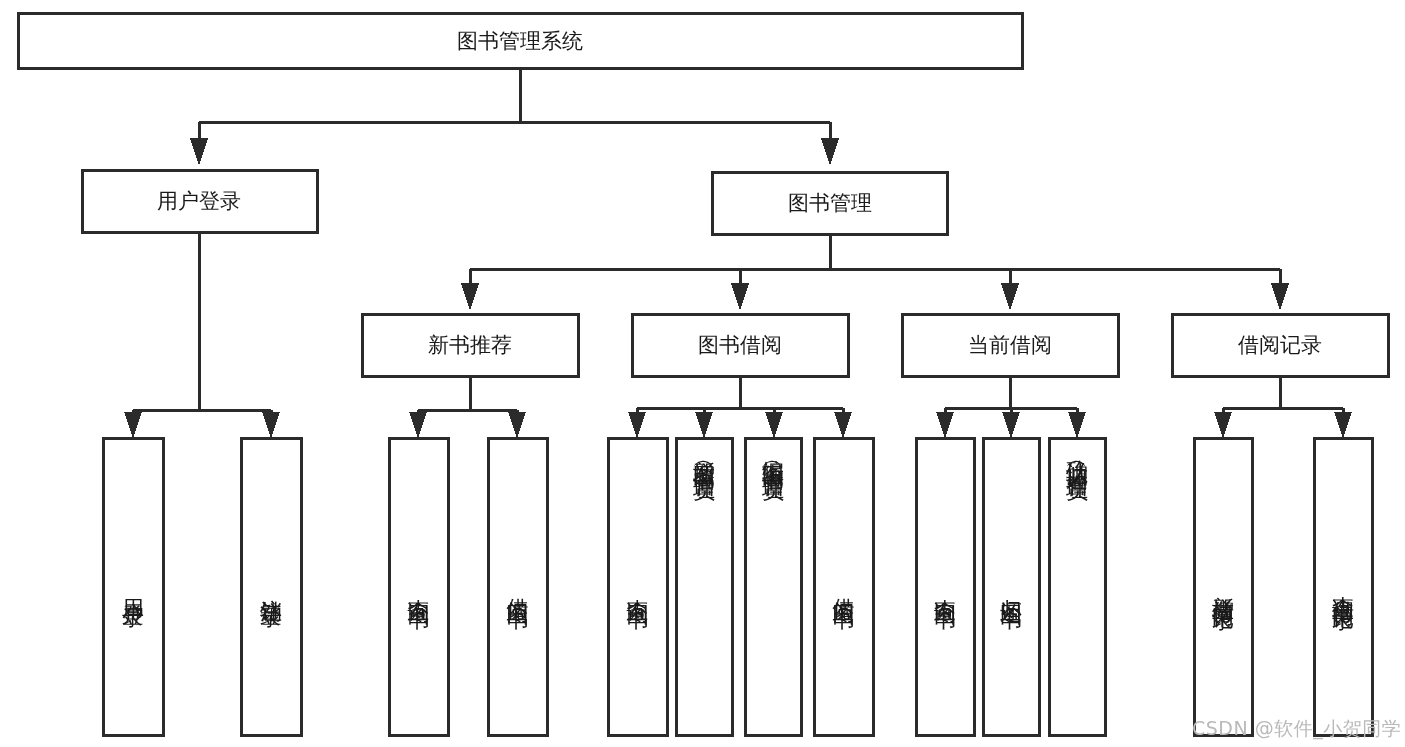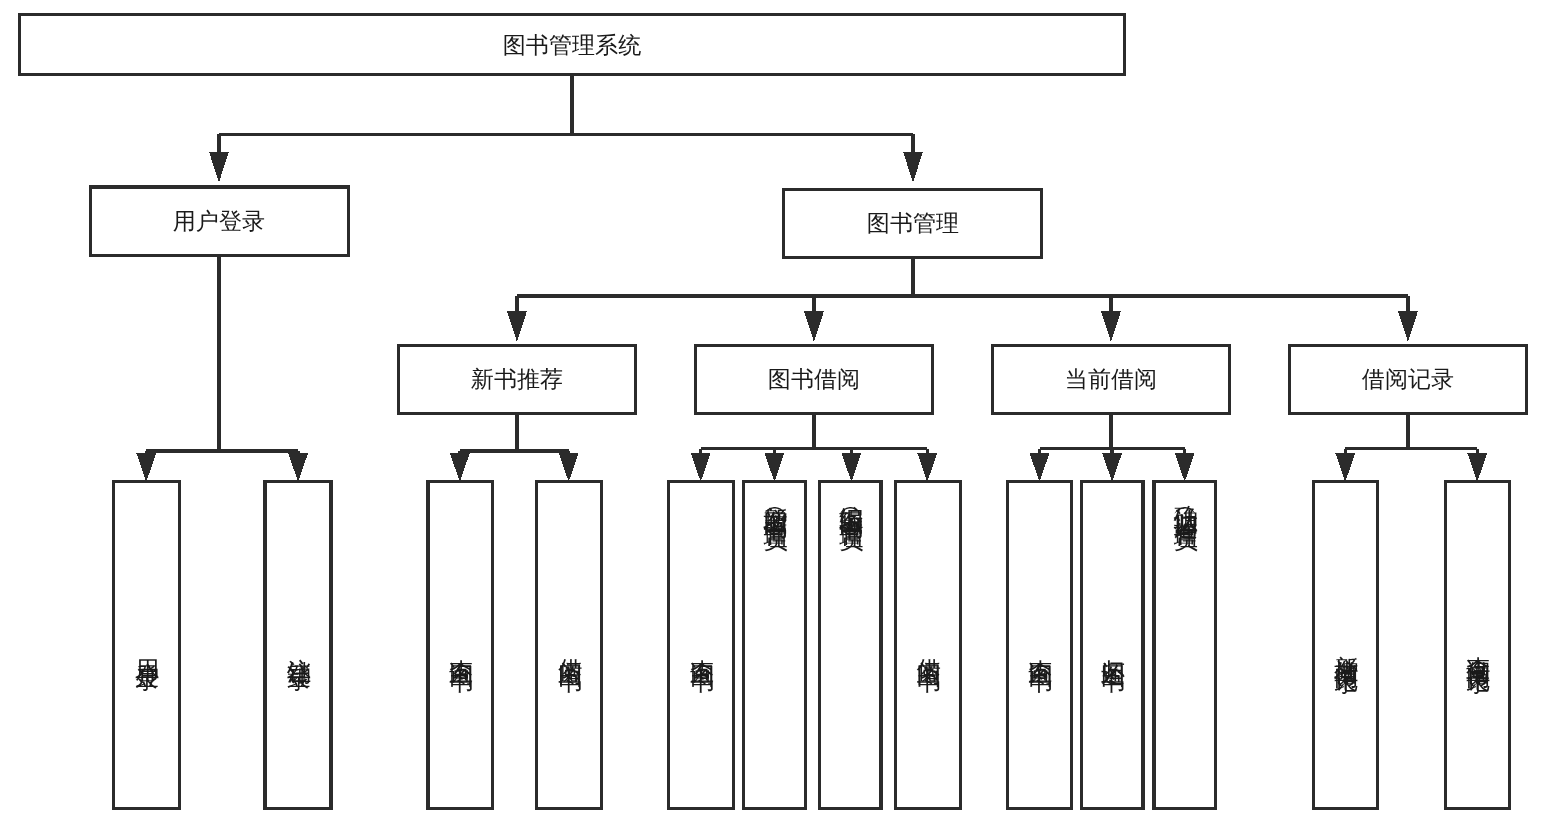--- a/index.html
+++ b/index.html
@@ -221,14 +221,15 @@
   <div class="leaf-label align-top" style="left:745px; top:438px; width:56px; height:297px;">编辑图书（管理员）</div>
   <div class="leaf-label" style="left:814px; top:438px; width:59px; height:297px;">借阅图书</div>
 
   <div class="leaf-label" style="left:916px; top:438px; width:58px; height:297px;">查询图书</div>
   <div class="leaf-label" style="left:983px; top:438px; width:56px; height:297px;">归还图书</div>
   <div class="leaf-label align-top" style="left:1049px; top:438px; width:56px; height:297px;">确认归还（管理员）</div>
 
   <div class="leaf-label" style="left:1194px; top:438px; width:58px; height:297px;">新增借阅记录</div>
   <div class="leaf-label" style="left:1314px; top:438px; width:58px; height:297px;">查询借阅记录</div>
 
+  <div class="watermark" style="left:1192px; top:716px;">CSDN @软件_小贺同学</div>
 
 </div>
 
 </body></html>

